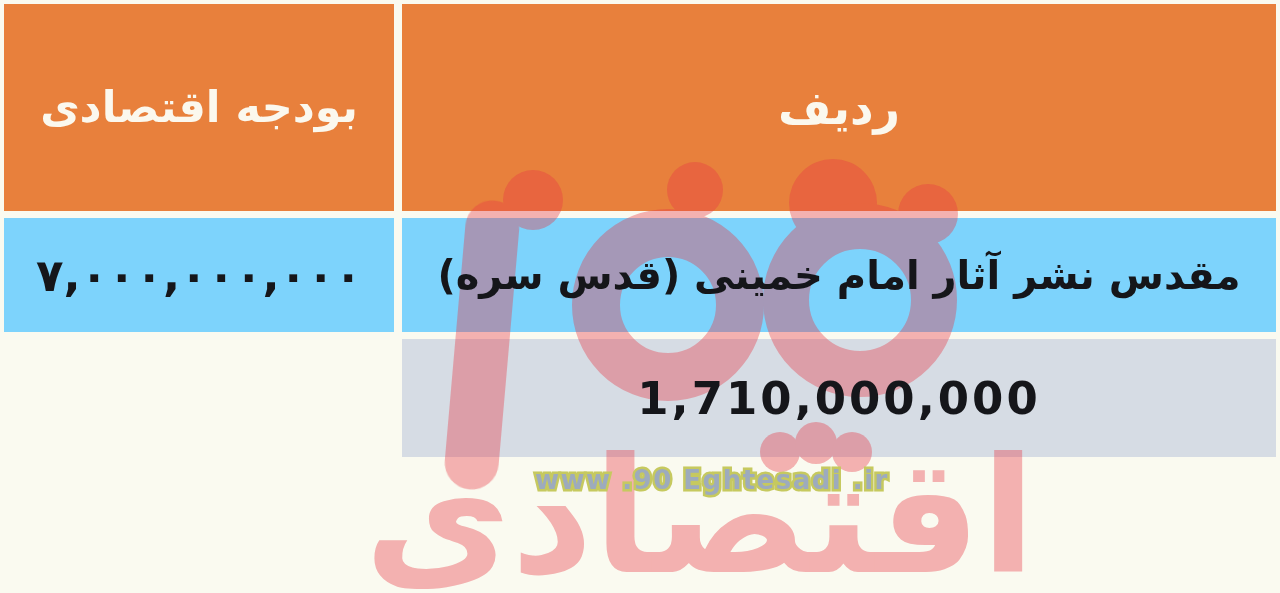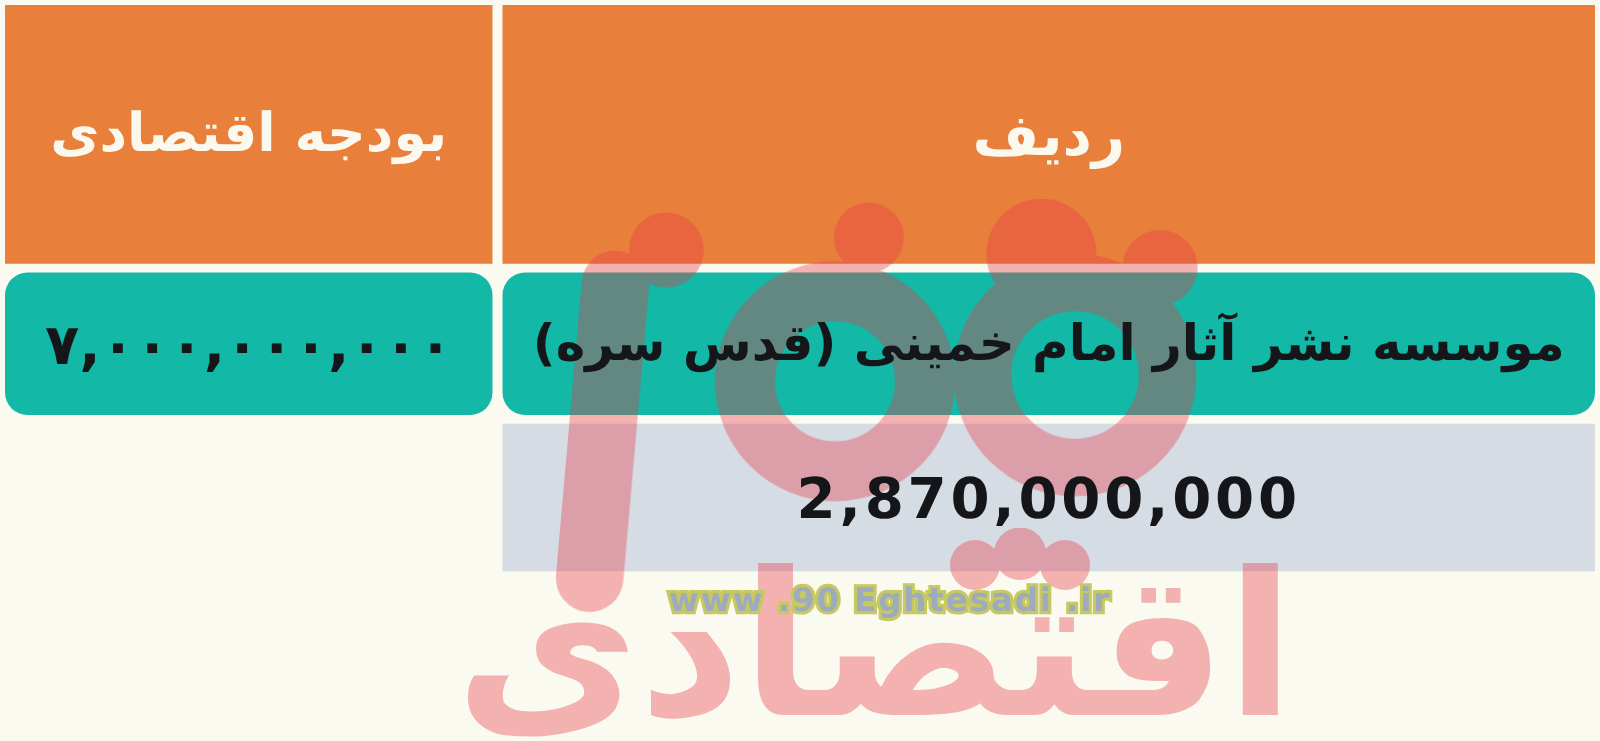--- a/index.html
+++ b/index.html
@@ -17,21 +17,21 @@
     position:relative;
     display:grid;
     width:100%; height:100%;
     grid-template-columns:874px 390px; 
     grid-template-rows:207px 114px 118px 124px;
     column-gap:8px; row-gap:7px;
   }
   .cell { display:flex; align-items:center; justify-content:center; }
   .cell span { position:relative; z-index:10; font-weight:bold; }
   .header { background:#e8803c; color:#fbf8ee; }
-  .row-a { background:#14b8a6;border-radius:18px; }
+  .row-a { background:#7dd3fc; }
   .row-b { background:#d6dce4; }
   .budget-header { flex-direction:column; gap:28px; }
   .budget-header span { font-size:43px; line-height:1.1; }
   .radif-label { font-size:46px; }
   .name { font-size:40px; color:#15161a; white-space:nowrap; }
   .num  { font-size:45px; color:#15161a; letter-spacing:3px; }
   .wm { position:absolute; inset:0; z-index:5; pointer-events:none; }
 </style>
 </head>
 <body>
@@ -41,28 +41,28 @@
   <div class="grid">
 
     <div class="cell header">
       <span class="radif-label">ردیف</span>
     </div>
     <div class="cell header budget-header">
       <span>بودجه اقتصادی</span>
     </div>
 
     <div class="cell row-a">
-      <span class="name">موسسه نشر آثار امام خمینی (قدس سره)</span>
+      <span class="name">مقدس نشر آثار امام خمینی (قدس سره)</span>
     </div>
     <div class="cell row-a">
       <span class="num">۷,۰۰۰,۰۰۰,۰۰۰</span>
     </div>
 
     <div class="cell row-b">
-      <span class="num">2,870,000,000</span>
+      <span class="num">1,710,000,000</span>
     </div>
 
 
   </div>
 
   <svg class="wm" viewBox="0 0 1280 593" width="1280" height="593" font-family="DejaVu Sans, sans-serif">
     <g fill="#e73945" opacity="0.38">
       <circle cx="533" cy="200" r="30"></circle>
       <circle cx="695" cy="190" r="28"></circle>
       <circle cx="833" cy="203" r="44"></circle>

